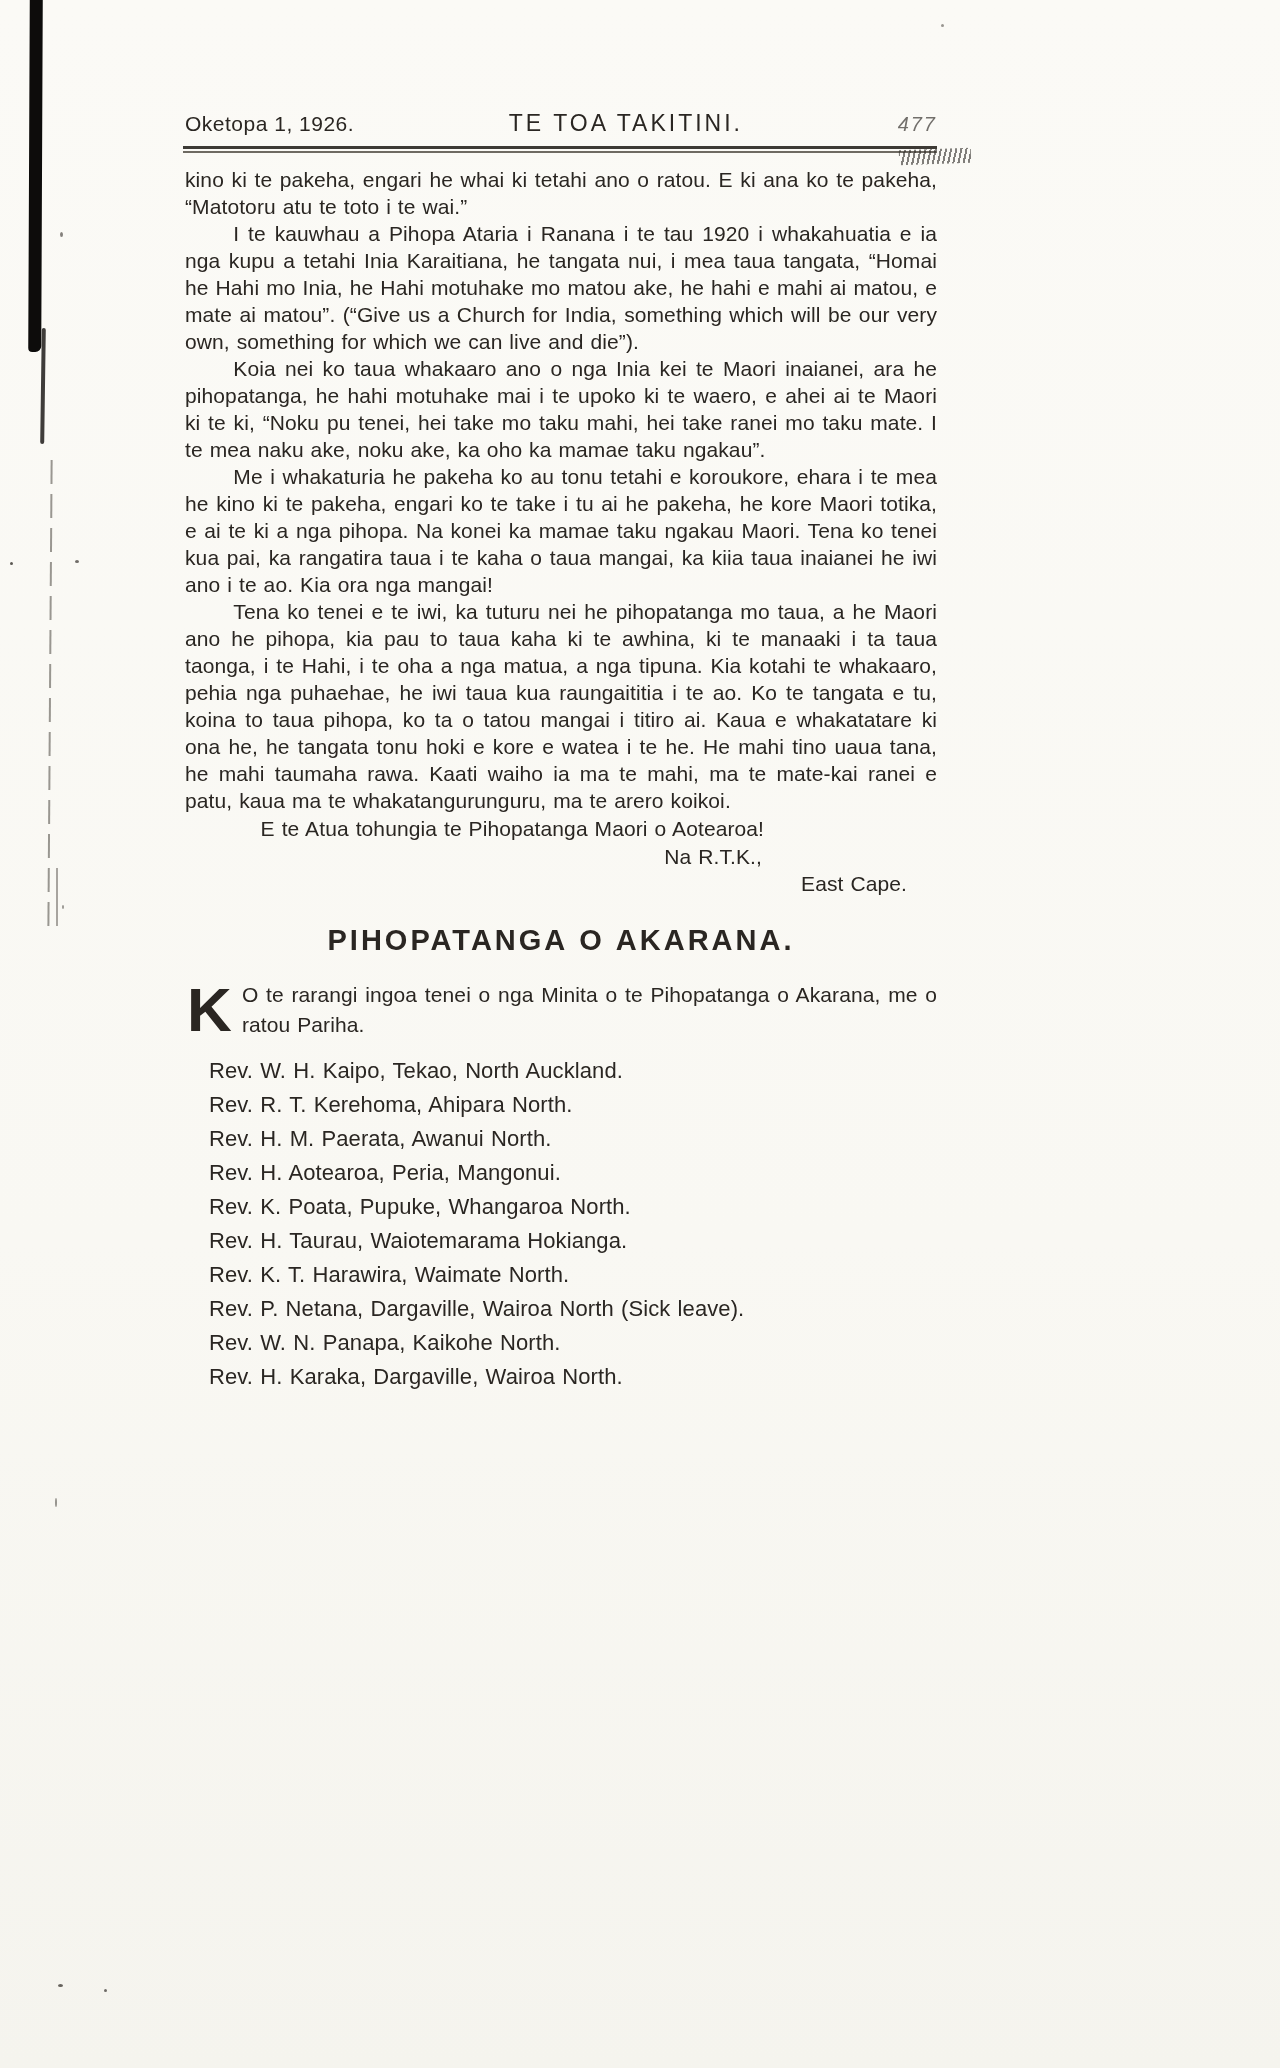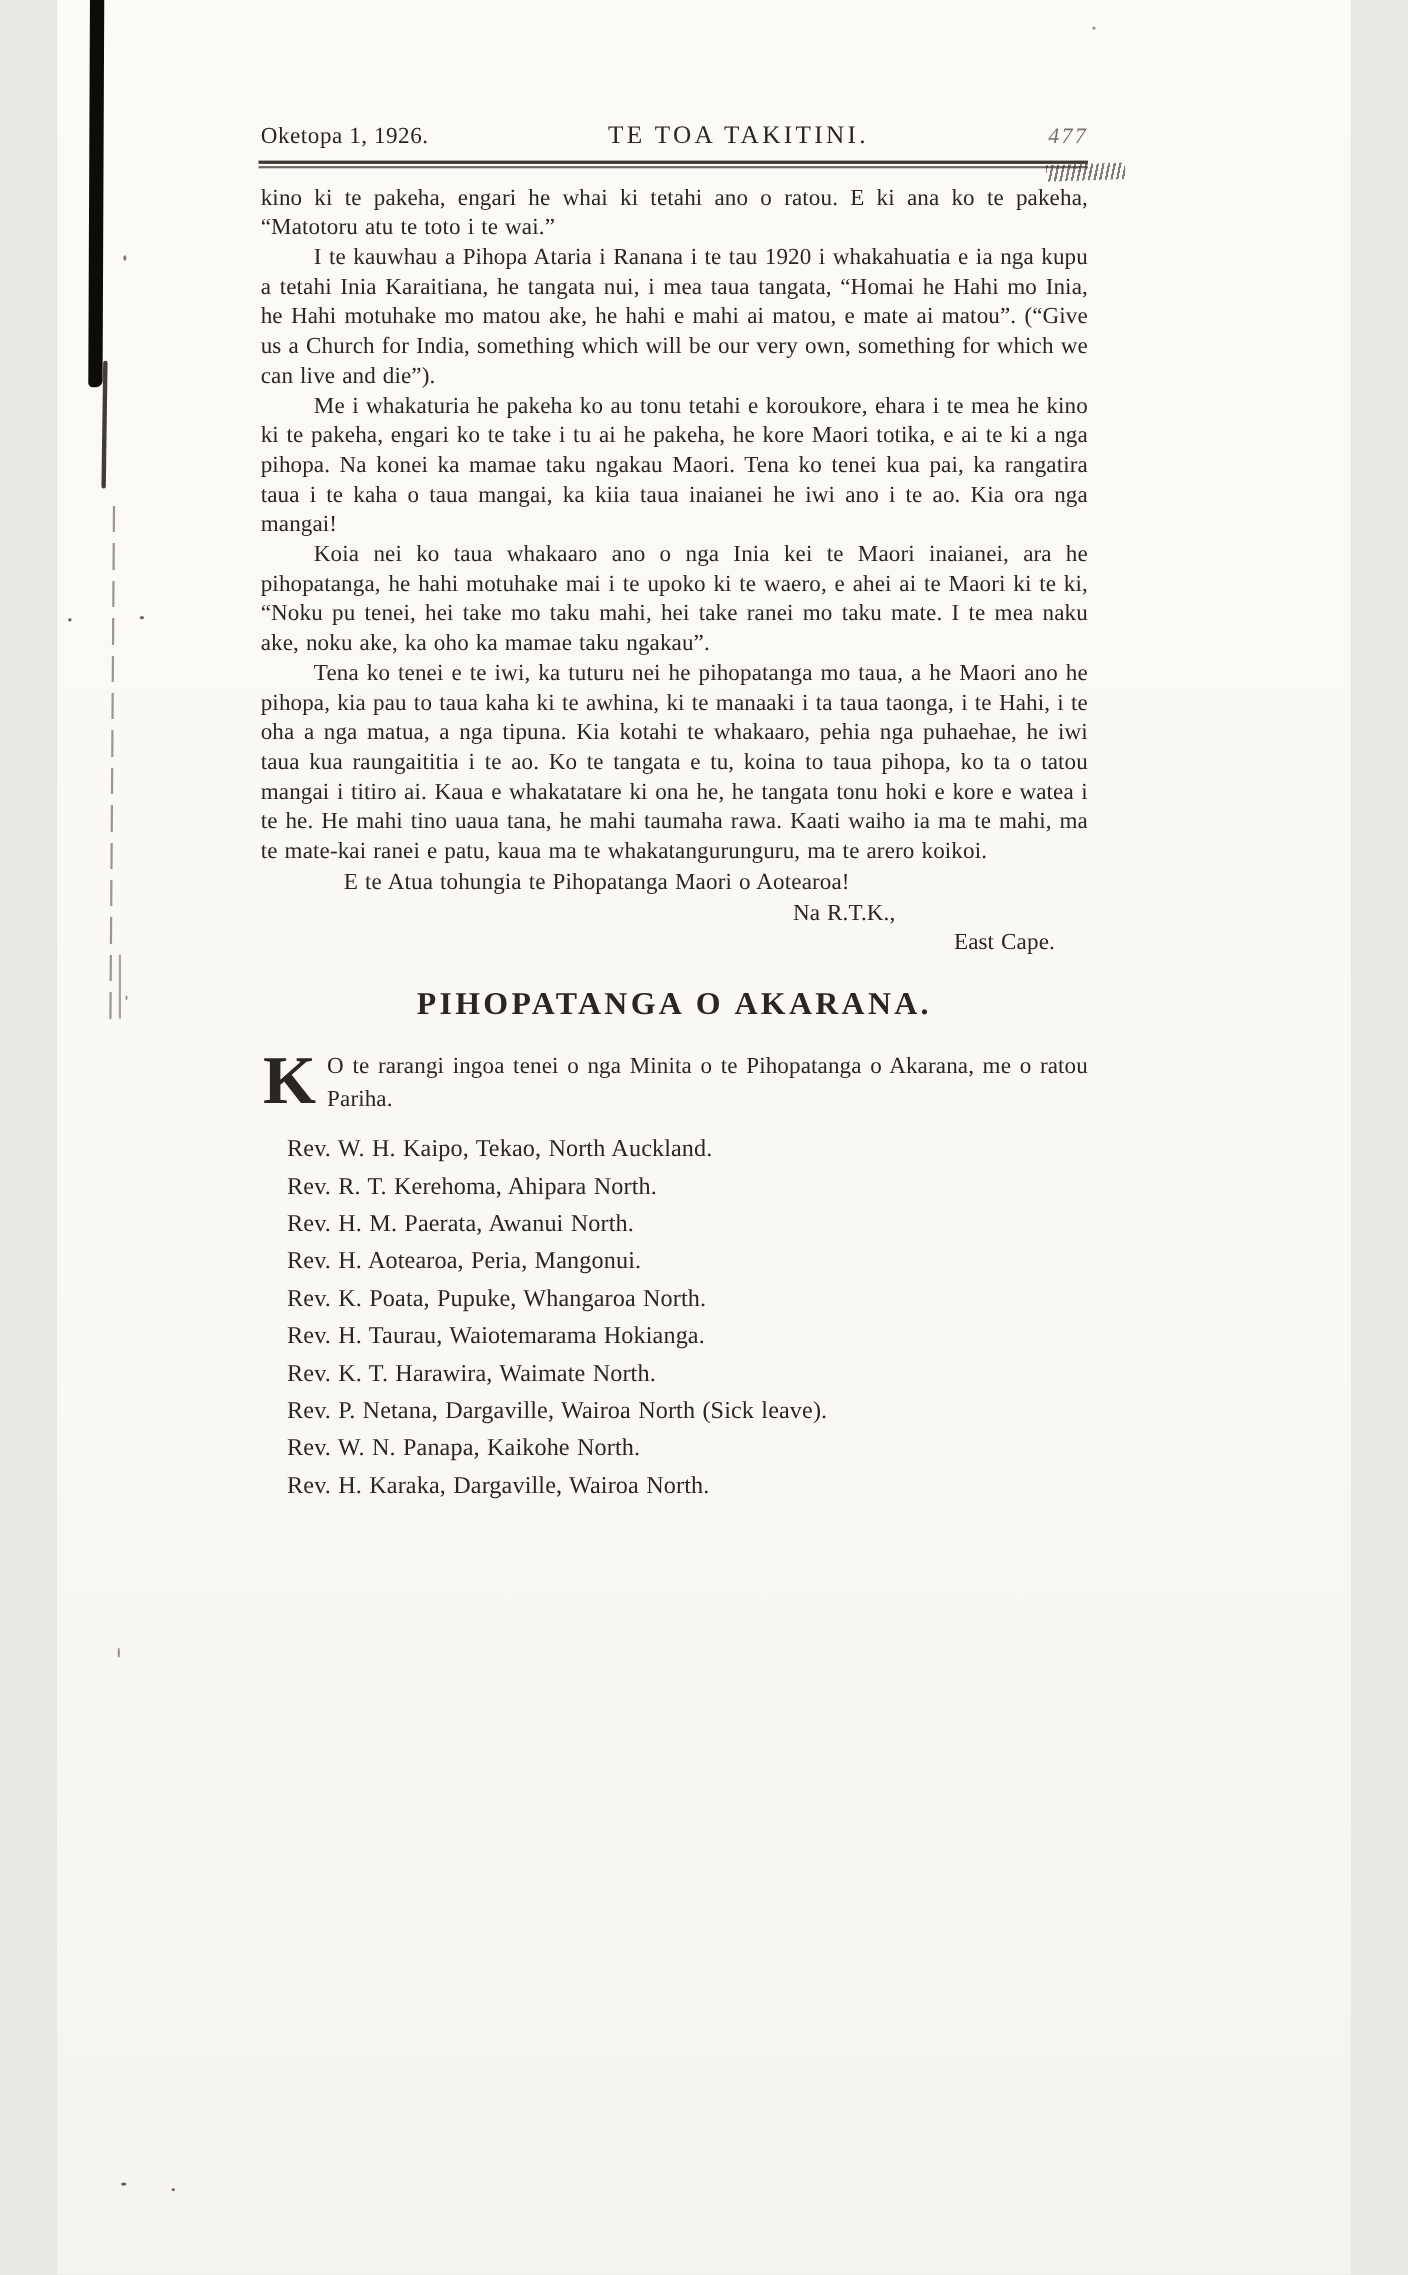--- a/index.html
+++ b/index.html
@@ -1,24 +1,24 @@
 <!DOCTYPE html>
 <html><head>
 <meta charset="utf-8">
 <style>
   * { box-sizing: border-box; }
   html, body { margin: 0; padding: 0; background: #e9e7e1; }
   .page {
     position: relative;
-    width: 1176px;
+    width: 1280px;
     height: 2068px;
     margin: 0 auto;
     background: linear-gradient(180deg, #fbfaf6 0%, #f9f8f3 60%, #f5f4ee 100%);
     color: #2a2622;
-    font-family: Liberation Serif, serif;
+    font-family: Liberation Sans, sans-serif;
     overflow: hidden;
   }
 
   
   .binding-bar {
     position: absolute; left: 29px; top: 0; width: 13px; height: 352px;
     background: #0d0c0b; border-radius: 0 0 6px 4px; transform: rotate(0.25deg);
   }
   .binding-bar-tail {
     position: absolute; left: 41px; top: 328px; width: 4px; height: 116px;
@@ -116,22 +116,22 @@
     <span class="date">Oketopa 1, 1926.</span>
     <span class="title">TE TOA TAKITINI.</span>
     <span class="pageno">477</span>
   </header>
   <div class="rule"></div>
   <div class="rule-smudge"></div>
 
   <main class="content">
     <p class="first">kino ki te pakeha, engari he whai ki tetahi ano o ratou. E ki ana ko te pakeha, “Matotoru atu te toto i te wai.”</p>
     <p>I te kauwhau a Pihopa Ataria i Ranana i te tau 1920 i whakahuatia e ia nga kupu a tetahi Inia Karaitiana, he tangata nui, i mea taua tangata, “Homai he Hahi mo Inia, he Hahi motuhake mo matou ake, he hahi e mahi ai matou, e mate ai matou”. (“Give us a Church for India, something which will be our very own, something for which we can live and die”).</p>
+    <p>Koia nei ko taua whakaaro ano o nga Inia kei te Maori inaianei, ara he pihopatanga, he hahi motuhake mai i te upoko ki te waero, e ahei ai te Maori ki te ki, “Noku pu tenei, hei take mo taku mahi, hei take ranei mo taku mate. I te mea naku ake, noku ake, ka oho ka mamae taku ngakau”.</p>
     <p>Me i whakaturia he pakeha ko au tonu tetahi e koroukore, ehara i te mea he kino ki te pakeha, engari ko te take i tu ai he pakeha, he kore Maori totika, e ai te ki a nga pihopa. Na konei ka mamae taku ngakau Maori. Tena ko tenei kua pai, ka rangatira taua i te kaha o taua mangai, ka kiia taua inaianei he iwi ano i te ao. Kia ora nga mangai!</p>
-    <p>Koia nei ko taua whakaaro ano o nga Inia kei te Maori inaianei, ara he pihopatanga, he hahi motuhake mai i te upoko ki te waero, e ahei ai te Maori ki te ki, “Noku pu tenei, hei take mo taku mahi, hei take ranei mo taku mate. I te mea naku ake, noku ake, ka oho ka mamae taku ngakau”.</p>
     <p>Tena ko tenei e te iwi, ka tuturu nei he pihopatanga mo taua, a he Maori ano he pihopa, kia pau to taua kaha ki te awhina, ki te manaaki i ta taua taonga, i te Hahi, i te oha a nga matua, a nga tipuna. Kia kotahi te whakaaro, pehia nga puhaehae, he iwi taua kua raungaititia i te ao. Ko te tangata e tu, koina to taua pihopa, ko ta o tatou mangai i titiro ai. Kaua e whakatatare ki ona he, he tangata tonu hoki e kore e watea i te he. He mahi tino uaua tana, he mahi taumaha rawa. Kaati waiho ia ma te mahi, ma te mate-kai ranei e patu, kaua ma te whakatangurunguru, ma te arero koikoi.</p>
     <p class="prayer">E te Atua tohungia te Pihopatanga Maori o Aotearoa!</p>
 
     <div class="sig-name">Na R.T.K.,</div>
     <div class="sig-place">East Cape.</div>
 
     <h2 class="section-heading">PIHOPATANGA O AKARANA.</h2>
 
     <p class="dropcap-para">
       <span class="dropcap">K</span>

